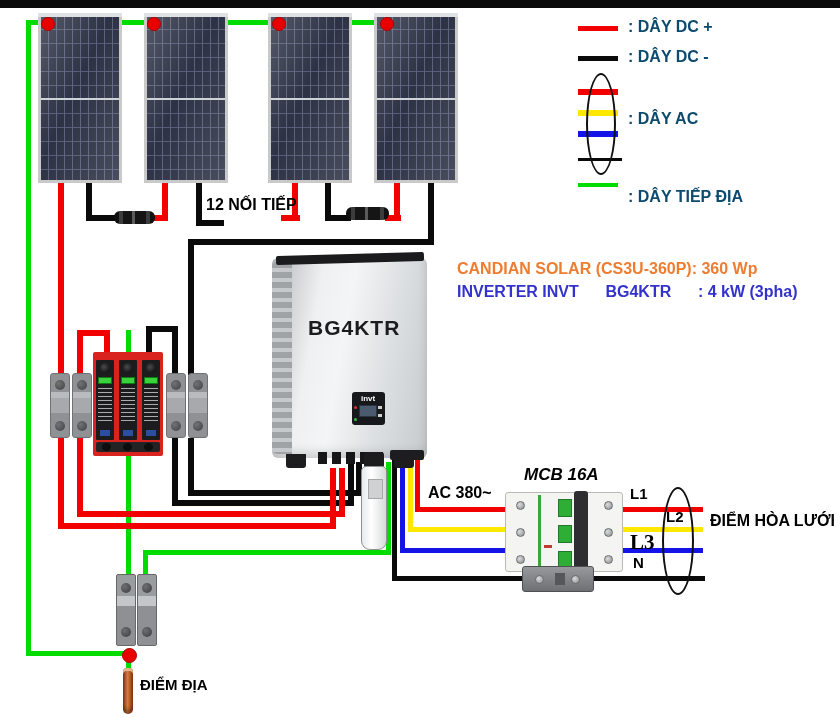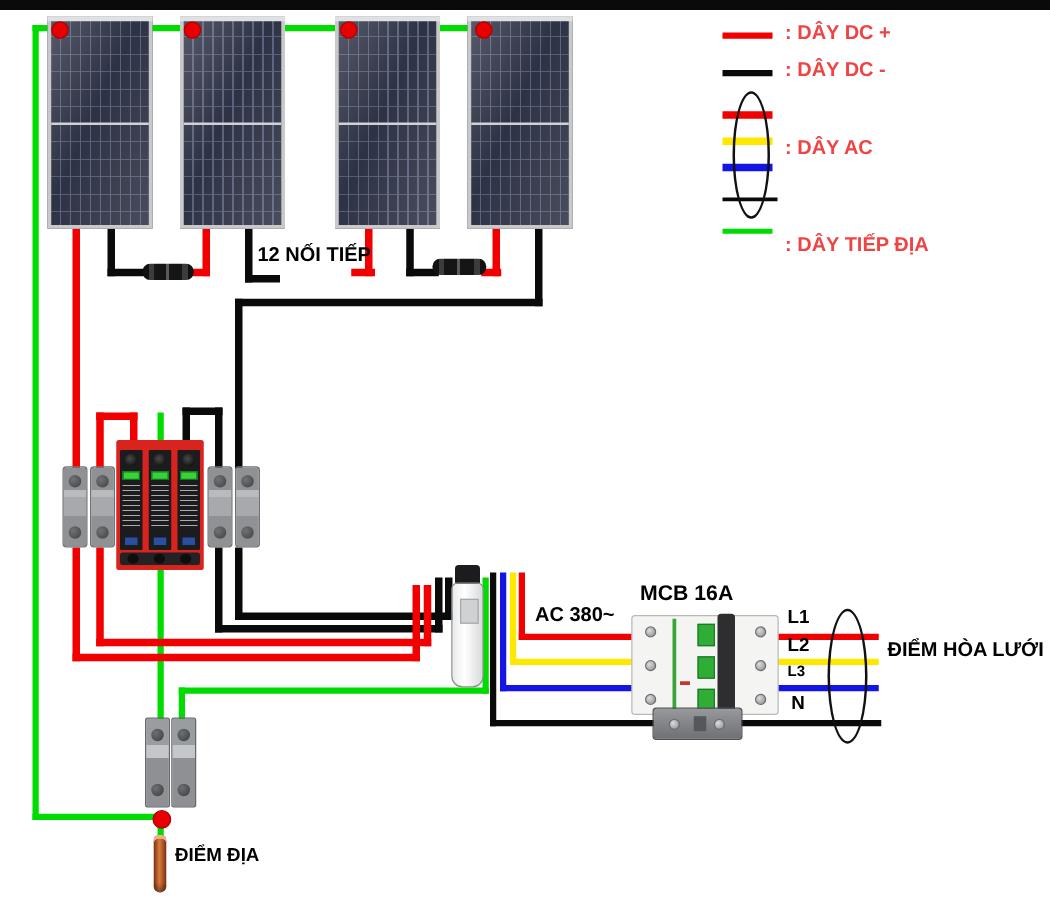--- a/index.html
+++ b/index.html
@@ -27,21 +27,21 @@
   .fuse i{position:absolute;left:4px;width:10px;height:10px;border-radius:50%;background:radial-gradient(circle at 35% 35%, #707274, #3f4042);}
   .gblock{position:absolute;width:20px;height:72px;border-radius:2px;background:linear-gradient(to bottom,#9a9da0 0 30%,#c4c7c9 30% 45%,#8e9093 45% 100%);border:1px solid #66686b;box-sizing:border-box;}
   .gblock i{position:absolute;left:4px;width:10px;height:10px;border-radius:50%;background:radial-gradient(circle at 35% 35%, #6d6f72, #3a3b3d);}
   .screw{position:absolute;width:9px;height:9px;border-radius:50%;background:radial-gradient(circle at 35% 35%, #d9dbdd, #8a8c8e);border:1px solid #6b6d6f;box-sizing:border-box;}
   .spd-mod{position:absolute;top:8px;width:18px;height:80px;background:#1c1c1e;border-radius:1px;}
   .spd-mod .hole{position:absolute;top:3px;left:4px;width:10px;height:10px;border-radius:50%;background:radial-gradient(circle at 40% 40%, #4a4a4c, #000);}
   .spd-mod .lcd{position:absolute;top:17px;left:2px;width:14px;height:7px;background:#39d23c;border:1px solid #0f7a12;box-sizing:border-box;}
   .spd-mod .txt{position:absolute;top:28px;left:2px;width:14px;height:34px;
         background:repeating-linear-gradient(to bottom,#cfcfcf 0 1px,transparent 1px 4px);opacity:.8;}
   .spd-mod .chip{position:absolute;bottom:4px;left:4px;width:10px;height:6px;background:#2a4ea0;}
-  .leglabel{position:absolute;left:628px;font-size:16px;font-weight:bold;color:#ef4444;white-space:pre;}
+  .leglabel{position:absolute;left:628px;font-size:16px;font-weight:bold;color:#0c4a6e;white-space:pre;}
   .ellipse{position:absolute;border:2px solid #111;border-radius:50%;background:transparent;}
 </style>
 </head>
 <body>
 
 <div class="stage">
 
   <div class="abs blk" style="left:0;top:0;width:840px;height:8px;"></div>
 
   <div class="w grn" style="left:26px;top:20px;width:362px;height:5px;"></div>
@@ -153,29 +153,50 @@
         <div class="txt"></div>
         <div class="chip"></div>
       </div>
     <div class="abs" style="left:3px;top:90px;width:64px;height:10px;background:#232325;border-radius:2px;">
       <div class="abs" style="left:6px;top:1px;width:9px;height:8px;border-radius:50%;background:#0e0e0f;"></div>
       <div class="abs" style="left:27px;top:1px;width:9px;height:8px;border-radius:50%;background:#0e0e0f;"></div>
       <div class="abs" style="left:48px;top:1px;width:9px;height:8px;border-radius:50%;background:#0e0e0f;"></div>
     </div>
   </div>
 
+  <div class="abs" style="left:272px;top:258px;width:155px;height:200px;border-radius:6px;
+              background:linear-gradient(100deg,#b4b8ba 0%,#eef0f1 28%,#f4f5f6 45%,#dde0e2 70%,#c7cacc 100%);
+              box-shadow:inset 0 -6px 10px rgba(0,0,0,.15);">
+    <div class="abs" style="left:0;top:4px;width:20px;height:192px;border-radius:5px 0 0 5px;
+                background:repeating-linear-gradient(to bottom,#9fa3a5 0 6px,#c6c9cb 6px 10px);"></div>
+    <div class="abs" style="left:4px;top:-4px;width:148px;height:9px;background:#1b1b1d;transform:rotate(-1.6deg);border-radius:2px;"></div>
+    <div class="lbl" style="left:36px;top:58px;font-size:21px;letter-spacing:1px;color:#1c1c1e;">BG4KTR</div>
+    <div class="abs" style="left:80px;top:134px;width:33px;height:33px;background:#17181c;border-radius:3px;">
+      <div class="abs" style="left:9px;top:2px;font-size:8px;font-weight:bold;color:#fff;">invt</div>
+      <div class="abs" style="left:7px;top:13px;width:16px;height:10px;background:#4b5a6e;border:1px solid #2b3340;"></div>
+      <div class="abs" style="left:2px;top:14px;width:3px;height:3px;border-radius:50%;background:#e03030;"></div>
+      <div class="abs" style="left:2px;top:26px;width:3px;height:3px;border-radius:50%;background:#30c040;"></div>
+      <div class="abs" style="left:26px;top:14px;width:4px;height:3px;background:#cfcfcf;"></div>
+      <div class="abs" style="left:26px;top:22px;width:4px;height:3px;background:#cfcfcf;"></div>
+    </div>
+    <div class="abs" style="left:14px;top:196px;width:20px;height:14px;background:#1d1d1f;border-radius:0 0 3px 3px;"></div>
+    <div class="abs" style="left:122px;top:196px;width:20px;height:14px;background:#1d1d1f;border-radius:0 0 3px 3px;"></div>
+    <div class="abs" style="left:46px;top:194px;width:70px;height:12px;
+                background:repeating-linear-gradient(to right,#161618 0 9px,transparent 9px 14px);"></div>
+    <div class="abs" style="left:118px;top:192px;width:34px;height:10px;background:#1d1d1f;border-radius:2px;"></div>
+  </div>
 
   <div class="abs" style="left:361px;top:452px;width:26px;height:98px;">
     <div class="abs" style="left:3px;top:0;width:20px;height:16px;background:#1c1c1e;border-radius:3px;"></div>
     <div class="abs" style="left:0;top:14px;width:26px;height:84px;background:linear-gradient(to right,#e8e9ea,#ffffff 40%,#d8d9da);border:1px solid #8e9092;border-radius:5px 5px 9px 9px;box-sizing:border-box;">
       <div class="abs" style="left:6px;top:12px;width:13px;height:18px;background:#cfd1d3;border:1px solid #a5a7a9;"></div>
     </div>
   </div>
 
-  <div class="lbl" style="left:512px;top:465px;font-size:17px;">MCB 16A</div>
+  <div class="lbl" style="left:524px;top:465px;font-size:17px;font-style:italic;">MCB 16A</div>
   <div class="abs" style="left:505px;top:492px;width:118px;height:80px;background:#f4f5f2;border:1px solid #b9bab6;border-radius:3px;box-sizing:border-box;">
     <div class="screw" style="left:10px;top:8px;"></div>
     <div class="screw" style="left:10px;top:35px;"></div>
     <div class="screw" style="left:10px;top:62px;"></div>
     <div class="abs" style="left:32px;top:2px;width:3px;height:74px;background:#3aa637;"></div>
     <div class="abs" style="left:38px;top:52px;width:8px;height:3px;background:#c03a30;"></div>
     <div class="abs" style="left:52px;top:6px;width:12px;height:16px;background:#2fae35;border:1px solid #21772a;"></div>
     <div class="abs" style="left:52px;top:32px;width:12px;height:16px;background:#2fae35;border:1px solid #21772a;"></div>
     <div class="abs" style="left:52px;top:58px;width:12px;height:16px;background:#2fae35;border:1px solid #21772a;"></div>
     <div class="abs" style="left:68px;top:-2px;width:14px;height:84px;background:#2e2e30;border-radius:3px;"></div>
@@ -185,22 +206,22 @@
   </div>
 
   <div class="abs" style="left:522px;top:566px;width:72px;height:26px;background:linear-gradient(to bottom,#97999c,#6e7073);border:1px solid #4e5053;border-radius:3px;box-sizing:border-box;">
     <div class="screw" style="left:12px;top:8px;"></div>
     <div class="screw" style="left:48px;top:8px;"></div>
     <div class="abs" style="left:32px;top:6px;width:10px;height:12px;background:#55575a;"></div>
   </div>
 
   <div class="lbl" style="left:428px;top:484px;font-size:16px;text-align:center;">AC 380~</div>
   <div class="lbl" style="left:630px;top:485px;font-size:15px;">L1</div>
-  <div class="lbl" style="left:630px;top:508px;font-size:15px;text-align:right;">L2</div>
-  <div class="lbl" style="left:630px;top:530px;font-size:12px;">L3</div>
+  <div class="lbl" style="left:666px;top:508px;font-size:15px;text-align:right;">L2</div>
+  <div class="lbl" style="left:630px;top:530px;font-size:21px;font-family:Liberation Serif, serif;">L3</div>
   <div class="lbl" style="left:633px;top:554px;font-size:15px;">N</div>
   <div class="ellipse" style="left:662px;top:487px;width:28px;height:104px;"></div>
   <div class="lbl" style="left:710px;top:512px;font-size:16px;">ĐIỂM HÒA LƯỚI</div>
 
   <div class="gblock" style="left:116px;top:574px;">
       <i style="top:8px;"></i>
       <i style="bottom:8px;"></i>
     </div>
   <div class="gblock" style="left:137px;top:574px;">
       <i style="top:8px;"></i>
@@ -220,14 +241,16 @@
     <div class="w red" style="left:578px;top:89px;width:40px;height:6px;"></div>
     <div class="w yel" style="left:578px;top:110px;width:40px;height:6px;"></div>
     <div class="w blu" style="left:578px;top:131px;width:40px;height:6px;"></div>
     <div class="w blk" style="left:578px;top:158px;width:44px;height:3px;"></div>
     <div class="ellipse" style="left:586px;top:73px;width:26px;height:98px;"></div>
     <div class="leglabel" style="top:110px;">: DÂY AC</div>
     <div class="w grn" style="left:578px;top:183px;width:40px;height:4px;"></div>
     <div class="leglabel" style="top:188px;">: DÂY TIẾP ĐỊA</div>
   </div>
 
+  <div class="lbl" style="left:457px;top:260px;font-size:16px;color:#ed7d31;">CANDIAN SOLAR (CS3U-360P): 360 Wp</div>
+  <div class="lbl" style="left:457px;top:283px;font-size:16px;color:#3333cc;">INVERTER INVT      BG4KTR      : 4 kW (3pha)</div>
 
 </div>
 
 </body></html>

